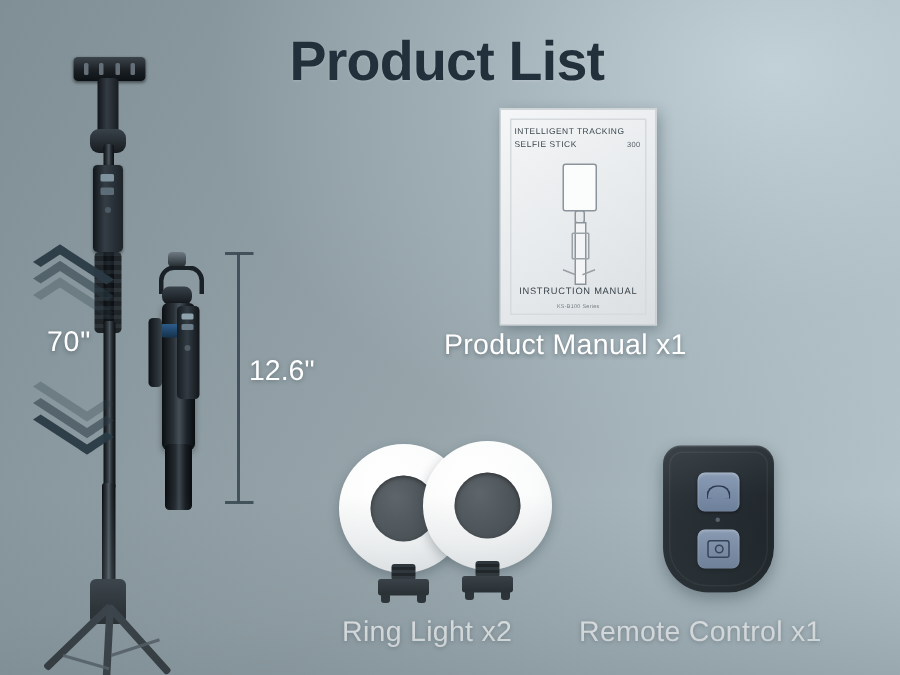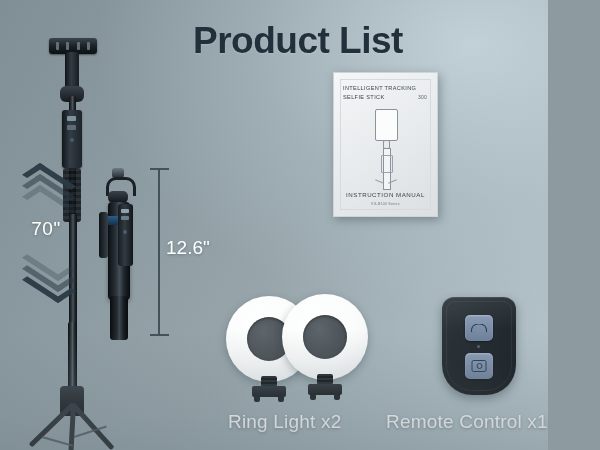--- a/index.html
+++ b/index.html
@@ -2,21 +2,21 @@
 <html><head>
 <meta charset="utf-8">
 <style>
   html,body{margin:0;padding:0;}
   body{
     width:600px;height:450px;overflow:hidden;
     font-family:"Liberation Sans",sans-serif;
     background:#8d9ba1;
   }
   #stage{
-    position:relative;width:548px;height:450px;overflow:hidden;
+    position:relative;width:600px;height:450px;overflow:hidden;
     background:
       radial-gradient(ellipse 520px 380px at 86% 10%, rgba(200,214,221,0.85) 0%, rgba(185,201,209,0.35) 42%, rgba(160,177,186,0.0) 72%),
       linear-gradient(118deg,#7f8f95 0%,#8b9aa0 26%,#97a5ab 52%,#a7b6bc 74%,#b7c6cc 100%);
   }
   #stage:after{
     content:"";position:absolute;left:0;right:0;bottom:0;height:120px;
     background:linear-gradient(180deg,rgba(120,135,142,0) 0%,rgba(118,133,140,0.30) 70%,rgba(112,127,134,0.42) 100%);
     pointer-events:none;
   }
 
@@ -315,20 +315,21 @@
       <div class="mn-phone"></div>
       <div class="mn-hinge"></div>
       <div class="mn-stick"></div>
       <div class="mn-grip"></div>
       <div class="mn-legL"></div>
       <div class="mn-legR"></div>
     </div>
     <div class="mn-bot1">INSTRUCTION MANUAL</div>
     <div class="mn-bot2">KS-B100 Series</div>
   </div>
+  <div class="caption" id="cap-manual">Product Manual x1</div>
 
   <div class="ring" id="ring1">
     <div class="ring-outer"></div>
     <div class="ring-inner"></div>
     <div class="ring-mount">
       <div class="rm-neck"></div>
       <div class="rm-base"></div>
       <div class="rm-foot l"></div>
       <div class="rm-foot r"></div>
     </div>

